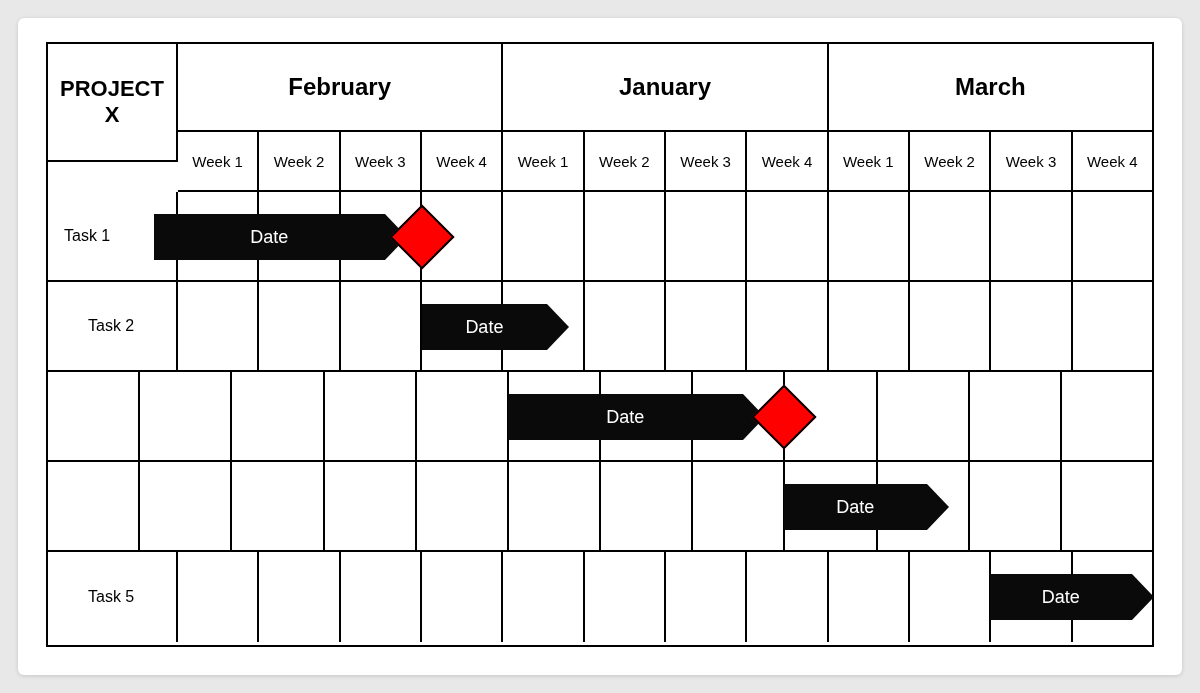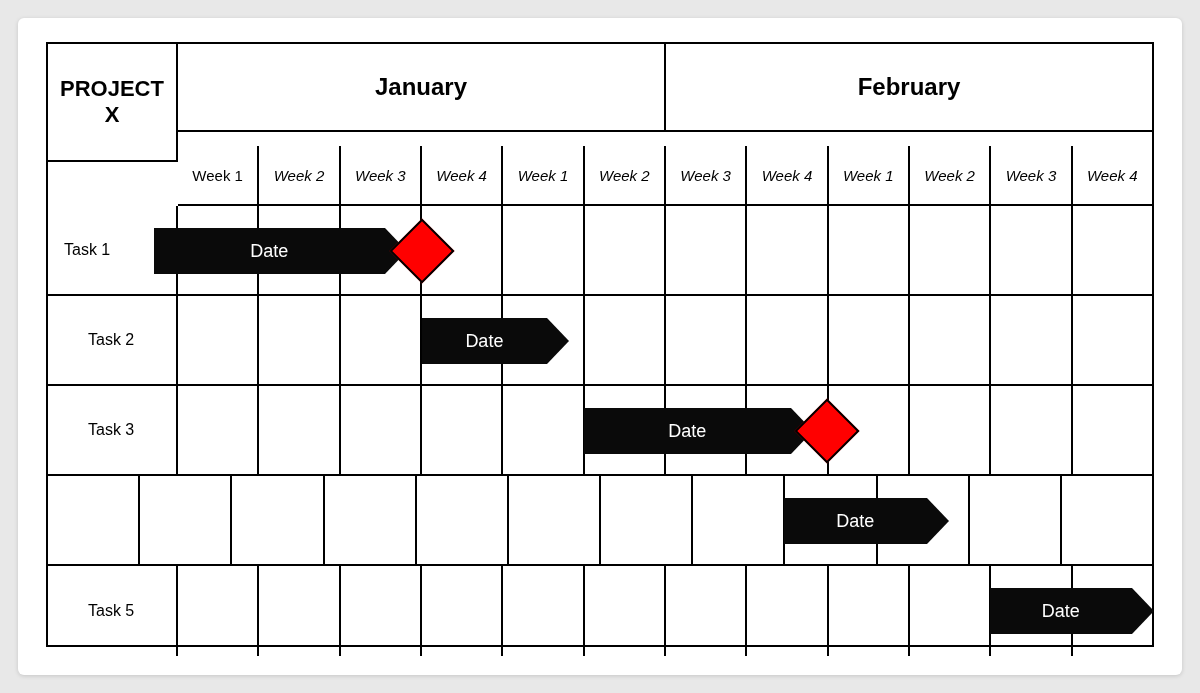--- a/index.html
+++ b/index.html
@@ -80,25 +80,23 @@
   .week {
     flex: 1 1 0;
     display: flex;
     align-items: center;
     justify-content: center;
     font-size: 15px;
     font-weight: 400;
     border-bottom: 2px solid #000;
     box-sizing: border-box;
     height: 60px;
-    margin-top: 14px;
   }
   .week + .week {
     border-left: 2px solid #000;
-    font-style: italic;
   }
 
   
   .body {
     display: flex;
     flex-direction: column;
   }
   .trow {
     display: flex;
     width: 100%;
@@ -188,22 +186,23 @@
 
 <div class="page">
   <div class="card">
     <div class="grid">
 
       <div class="hdr-row">
         <div class="corner" style="height:118px; white-space:pre-line;">PROJECT
 X</div>
         <div style="flex:1 1 auto; display:flex; flex-direction:column;">
           <div class="months" style="height:88px;">
+            <div class="month">February</div>
             <div class="month">January</div>
-            <div class="month">February</div>
+            <div class="month">March</div>
           </div>
           <div class="weeks">
 
             <div class="week">Week 1</div>
             <div class="week">Week 2</div>
             <div class="week">Week 3</div>
             <div class="week" style="border-right:0;">Week 4</div>
             <div class="week" style="border-left:2px solid #000;">Week 1</div>
             <div class="week">Week 2</div>
             <div class="week">Week 3</div>
@@ -259,21 +258,20 @@
               <div class="tcell"></div>
             <div class="bar-layer">
               <div class="bar" style="left: 25%; width: 12.9167%;">
                 <span>Date</span>
               </div>
             </div>
           </div>
         </div>
 
         <div class="trow">
-          <div class="tlabel">Task 3</div>
           <div class="tcells">
             <div class="tcell"></div>
               <div class="tcell"></div>
               <div class="tcell"></div>
               <div class="tcell"></div>
             <div class="tcell"></div>
               <div class="tcell"></div>
               <div class="tcell"></div>
               <div class="tcell"></div>
             <div class="tcell"></div>

